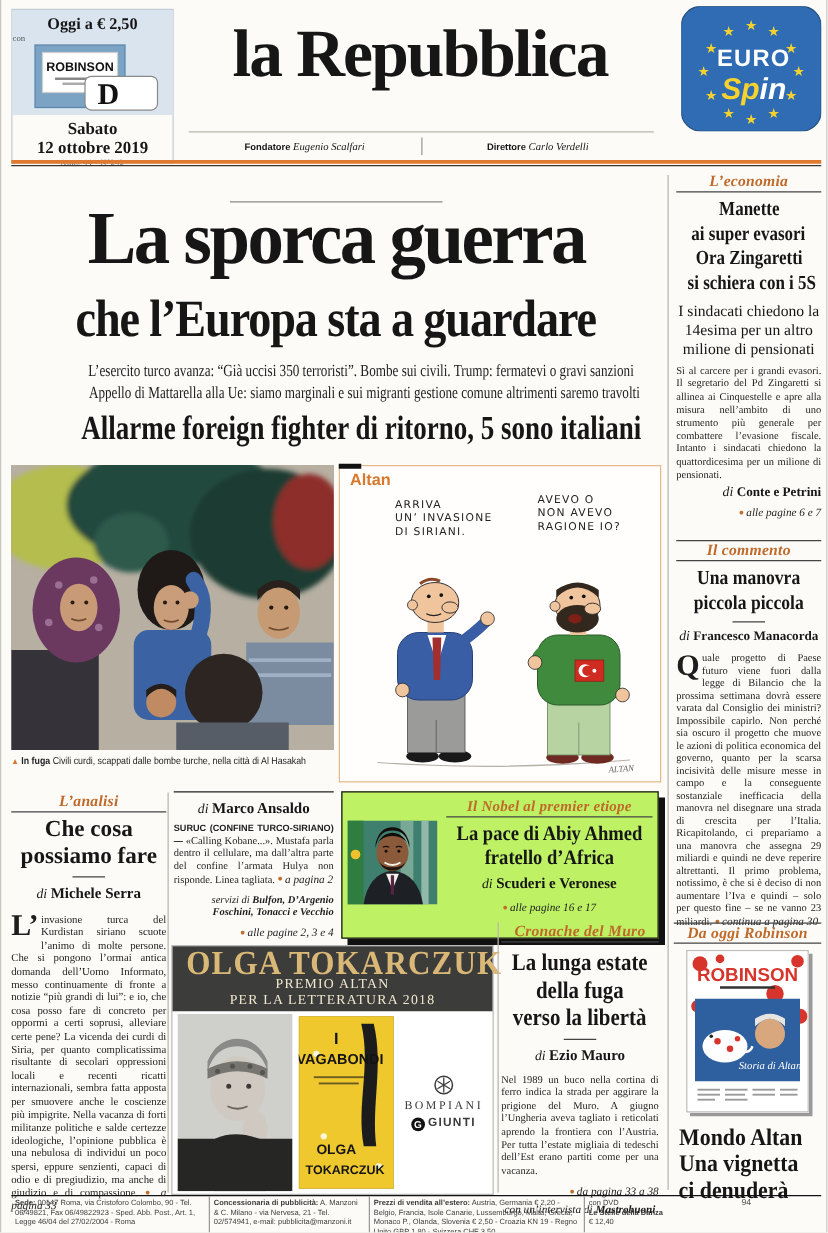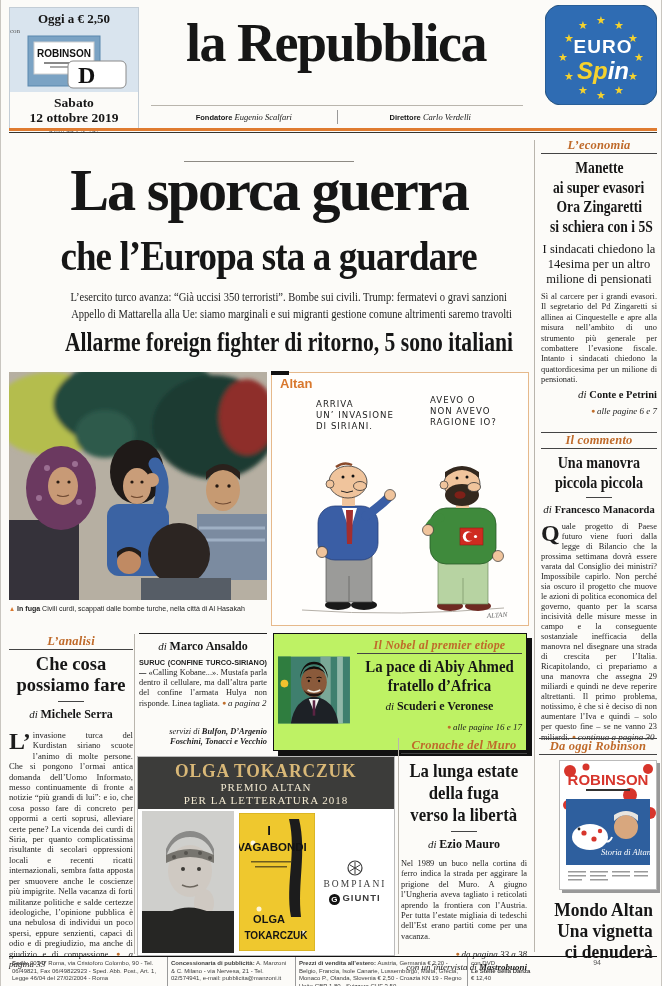--- a/index.html
+++ b/index.html
@@ -1,20 +1,20 @@
 <!DOCTYPE html>
 <html lang="it"><head>
 <meta charset="utf-8">
 <style>
   html,body{margin:0;padding:0;background:#e9e7e2;}
   #page{position:relative;width:662px;height:986px;background:#fcfbf8;margin:0 auto;
         font-family:"Liberation Serif","DejaVu Serif",serif;color:#161616;overflow:hidden;
         border-left:1px solid #c9c6c0;border-right:1px solid #c9c6c0;box-sizing:border-box;}
   .abs{position:absolute;}
-  .ctr{text-align:right;}
+  .ctr{text-align:center;}
   .sq{display:inline-block;white-space:nowrap;transform-origin:center top;}
   .slabel{font-style:italic;font-weight:700;font-size:12.5px;color:#bf6a2a;text-align:center;letter-spacing:.2px;}
   .lrule{border-bottom:1px solid #444;}
   .trule{border-top:1px solid #444;}
   .hair{background:#b9b5ad;}
   .bt{font-size:8.6px;line-height:10.4px;text-align:justify;color:#1d1d1d;}
   .dropcap{float:left;font-weight:700;font-size:24px;line-height:20px;padding:1px 2px 0 0;}
   .by{font-size:11px;text-align:center;}
   .by .p{font-style:italic;}
   .by .n{font-weight:700;font-size:12px;}
@@ -60,31 +60,31 @@
   #analisi h3{margin:4px 0 2px;font-size:18.5px;line-height:21px;text-align:center;font-weight:700;}
   #ansaldo{left:138px;top:633px;width:128px;border-top:1px solid #222;}
   #ansaldo .bt{font-size:8.4px;line-height:10px;}
   #ansaldo .refline{text-align:right;}
   #nobel{left:272px;top:633px;width:254px;height:118px;border:1.5px solid #111;box-shadow:5px 5px 0 #111;background:#bef264;box-sizing:border-box;display:flex;padding:4px;gap:7px;}
   #nobel .txt{flex:1;}
   #nobel h3{margin:3px 0 4px;font-size:16.5px;line-height:19px;text-align:center;font-weight:700;}
   
   #adbox{left:136px;top:756px;width:258px;height:200px;border:1px solid #bbb;box-sizing:border-box;background:#fff;}
   #adhead{background:#3c3c3a;height:52px;text-align:center;padding-top:3px;box-sizing:border-box;}
-  #adhead .t{color:#d9b877;font-weight:700;font-size:19px;letter-spacing:1px;line-height:21px;}
+  #adhead .t{color:#d9b877;font-weight:700;font-size:27px;letter-spacing:1px;line-height:21px;}
   #adhead .s{color:#f1e8d0;font-size:11px;line-height:12.5px;letter-spacing:1px;}
   #adbody{display:flex;height:146px;align-items:center;justify-content:space-between;padding:0 4px;}
   #adlogos{width:70px;text-align:center;font-size:9.5px;color:#3b3b3b;}
   #adlogos .bomp{letter-spacing:2px;font-family:"Liberation Serif",serif;}
   #adlogos .giunti{font-family:"Liberation Sans",sans-serif;font-weight:700;letter-spacing:1px;margin-top:3px;}
   .gcirc{display:inline-block;width:11px;height:11px;border-radius:50%;background:#111;color:#fff;font:700 8px/11px "Liberation Sans",sans-serif;text-align:center;margin-right:2px;vertical-align:-1px;}
   #muro{left:400px;top:738px;width:126px;}
   #muro h3{margin:6px 0 4px;font-size:19px;line-height:22px;text-align:center;font-weight:700;}
   #robpromo{left:538px;top:738px;width:118px;}
-  #robpromo h3{margin:5px 0 0;font-size:19px;line-height:21px;text-align:right;font-weight:700;}
+  #robpromo h3{margin:5px 0 0;font-size:19px;line-height:21px;text-align:left;font-weight:700;}
   
   #econ{left:540px;top:138px;width:116px;}
   #econ h3,#comm h3{margin:4px 0 2px;font-weight:700;font-size:16px;line-height:19.5px;text-align:center;}
   .subhead{font-size:12.5px;line-height:15px;text-align:center;margin:6px 0 5px;}
   #comm{left:540px;top:432px;width:116px;}
   .smallrule{width:26px;height:1px;background:#444;margin:5px auto;}
   .ref-r{text-align:right;}
   
   #v-side{left:533px;top:140px;width:1px;height:812px;}
   #v-an{left:133px;top:634px;width:1px;height:320px;}
@@ -298,21 +298,21 @@
   <div id="ansaldo" class="abs">
     <div class="by" style="margin:5px 0 4px;">
       <span class="p">di</span>
       <span class="n">Marco Ansaldo</span>
     </div>
     <p class="bt" style="margin:0;">
       <b class="sans" style="font-size:7.3px;">SURUC (CONFINE TURCO-SIRIANO) —</b>
       <span>«Calling Kobane...». Mustafa parla dentro il cellulare, ma dall’altra parte del confine l’armata Hulya non risponde. Linea tagliata.</span>
       <span class="oref">a pagina 2</span>
     </p>
-    <div class="bt refline" style="margin-top:18px;">
+    <div class="bt refline" style="margin-top:6px;">
       <i>servizi di</i>
       <b><i>Bulfon, D’Argenio Foschini, Tonacci e Vecchio</i></b>
     </div>
     <div class="refline" style="margin-top:1px;">
       <span class="oref">alle pagine 2, 3 e 4</span>
     </div>
   </div>
 
   <div id="nobel" class="abs">
     <svg width="112" height="104" viewBox="0 0 112 104">

